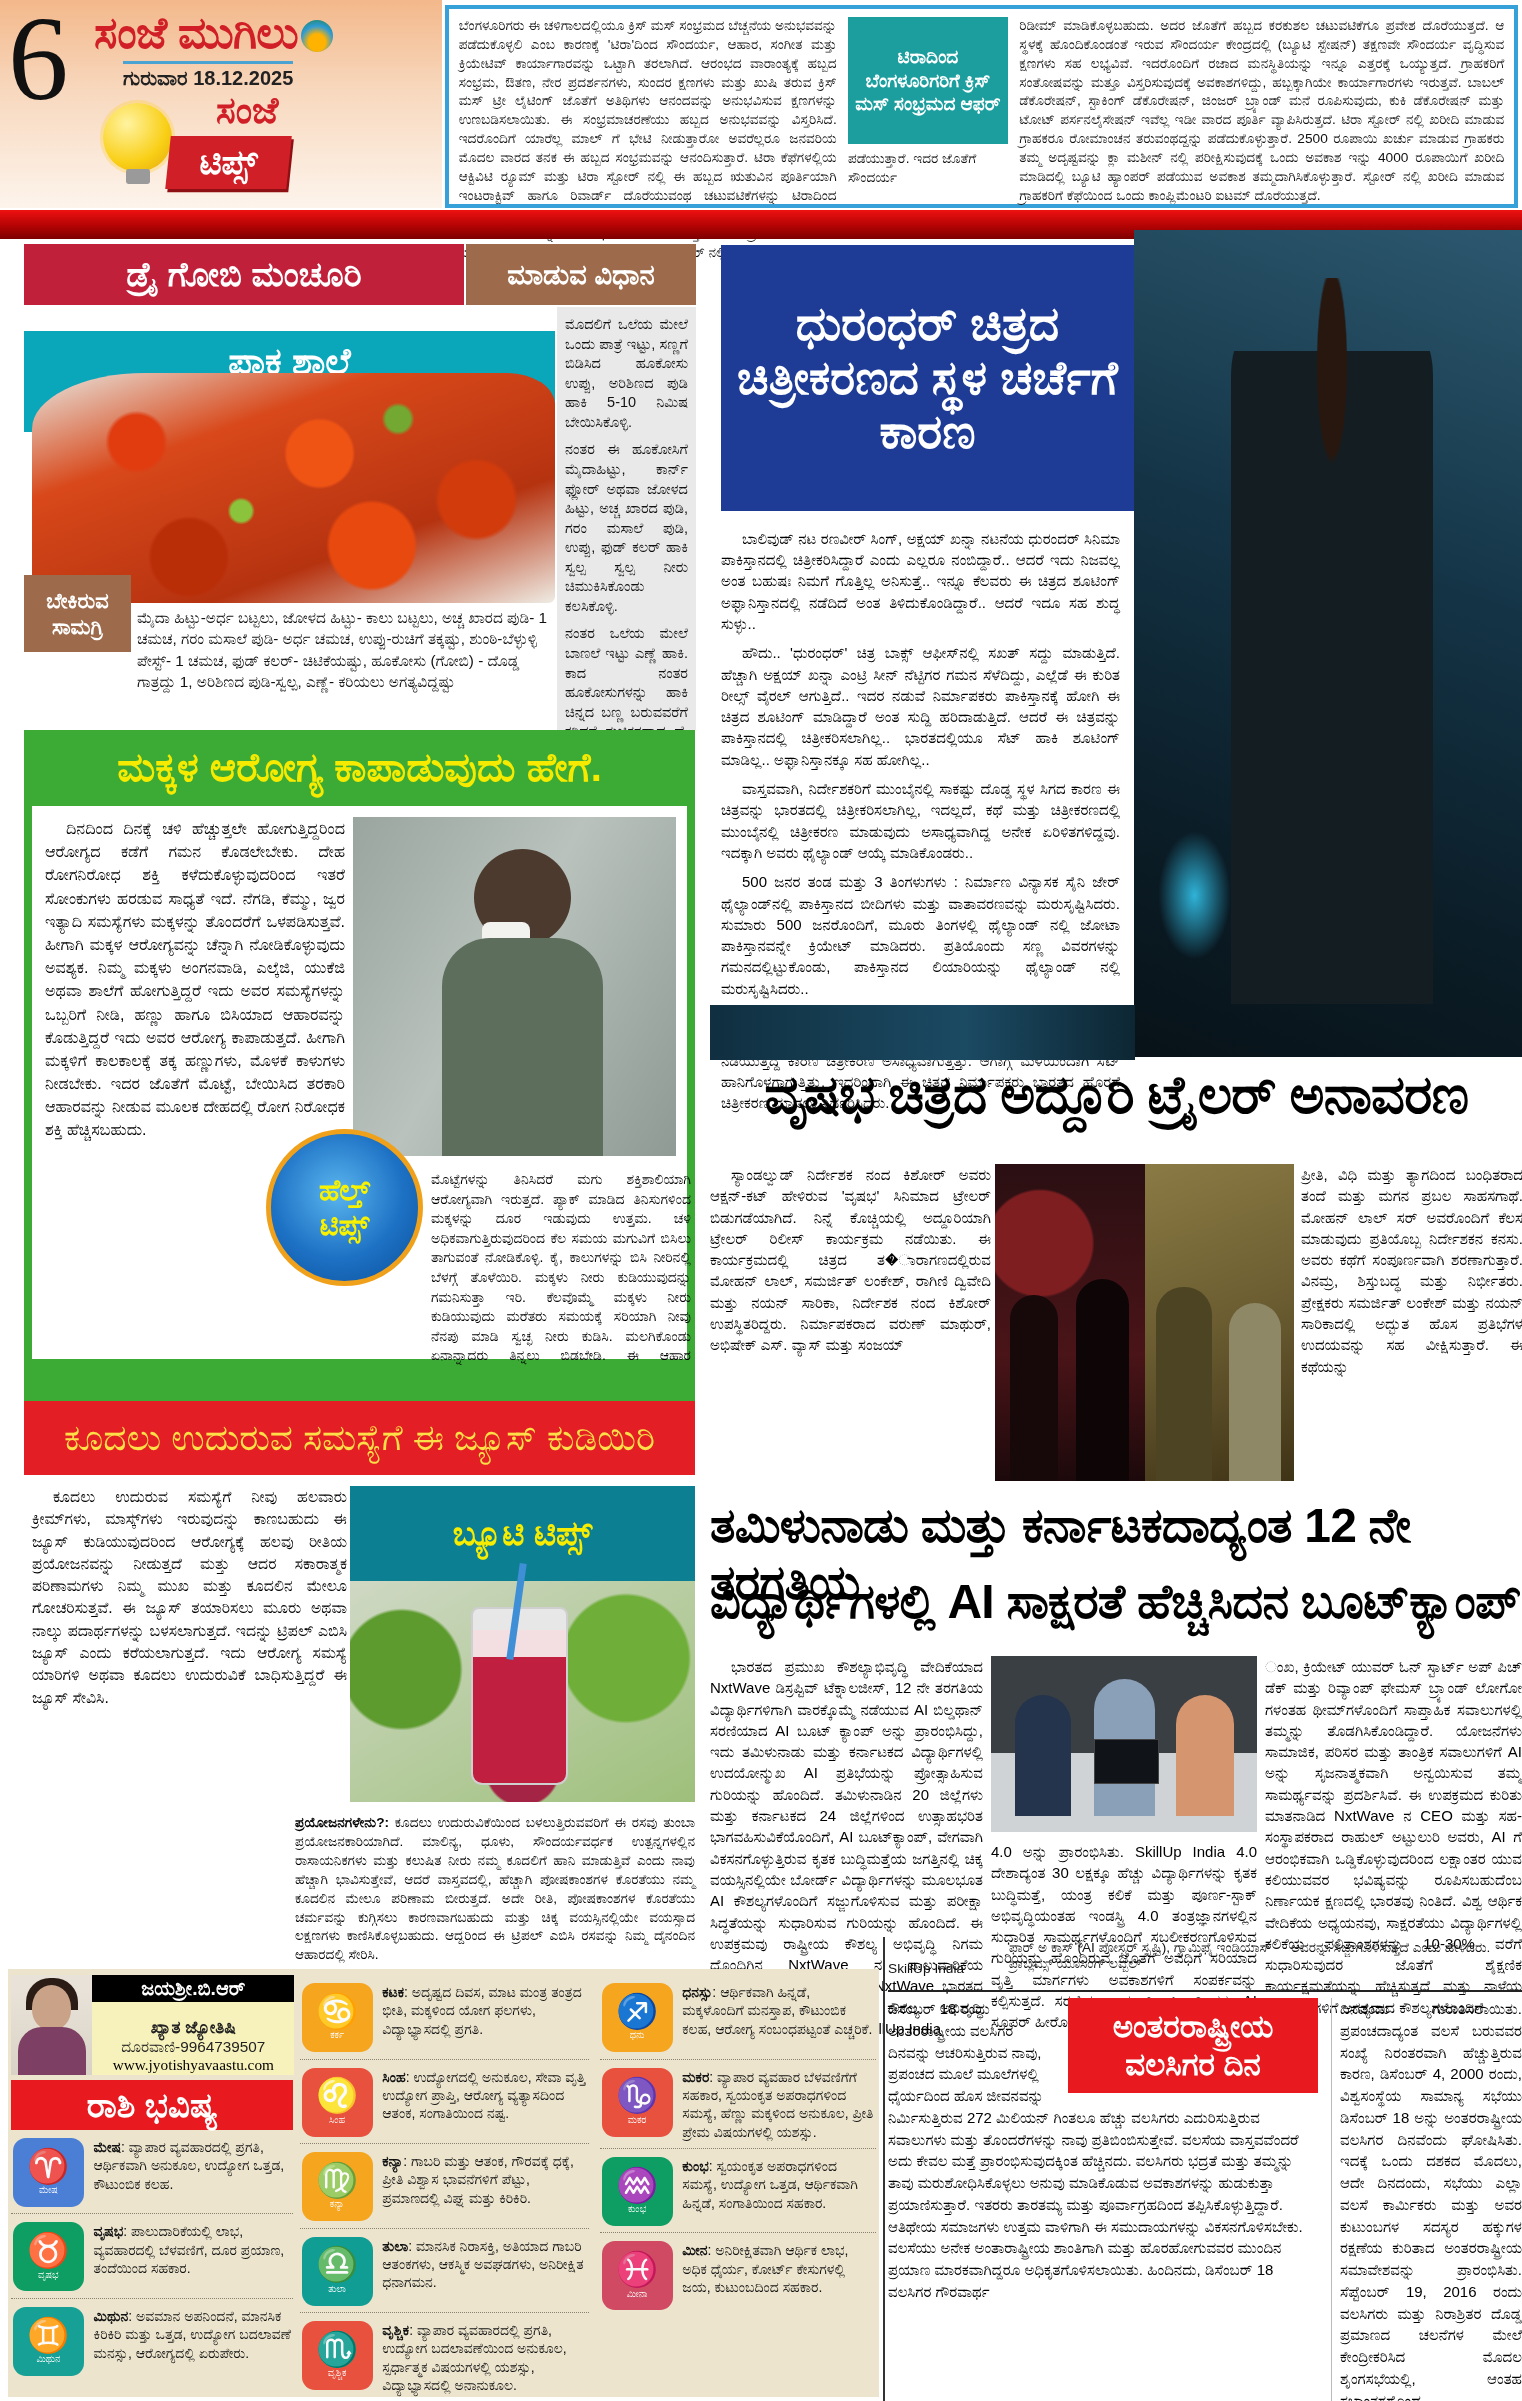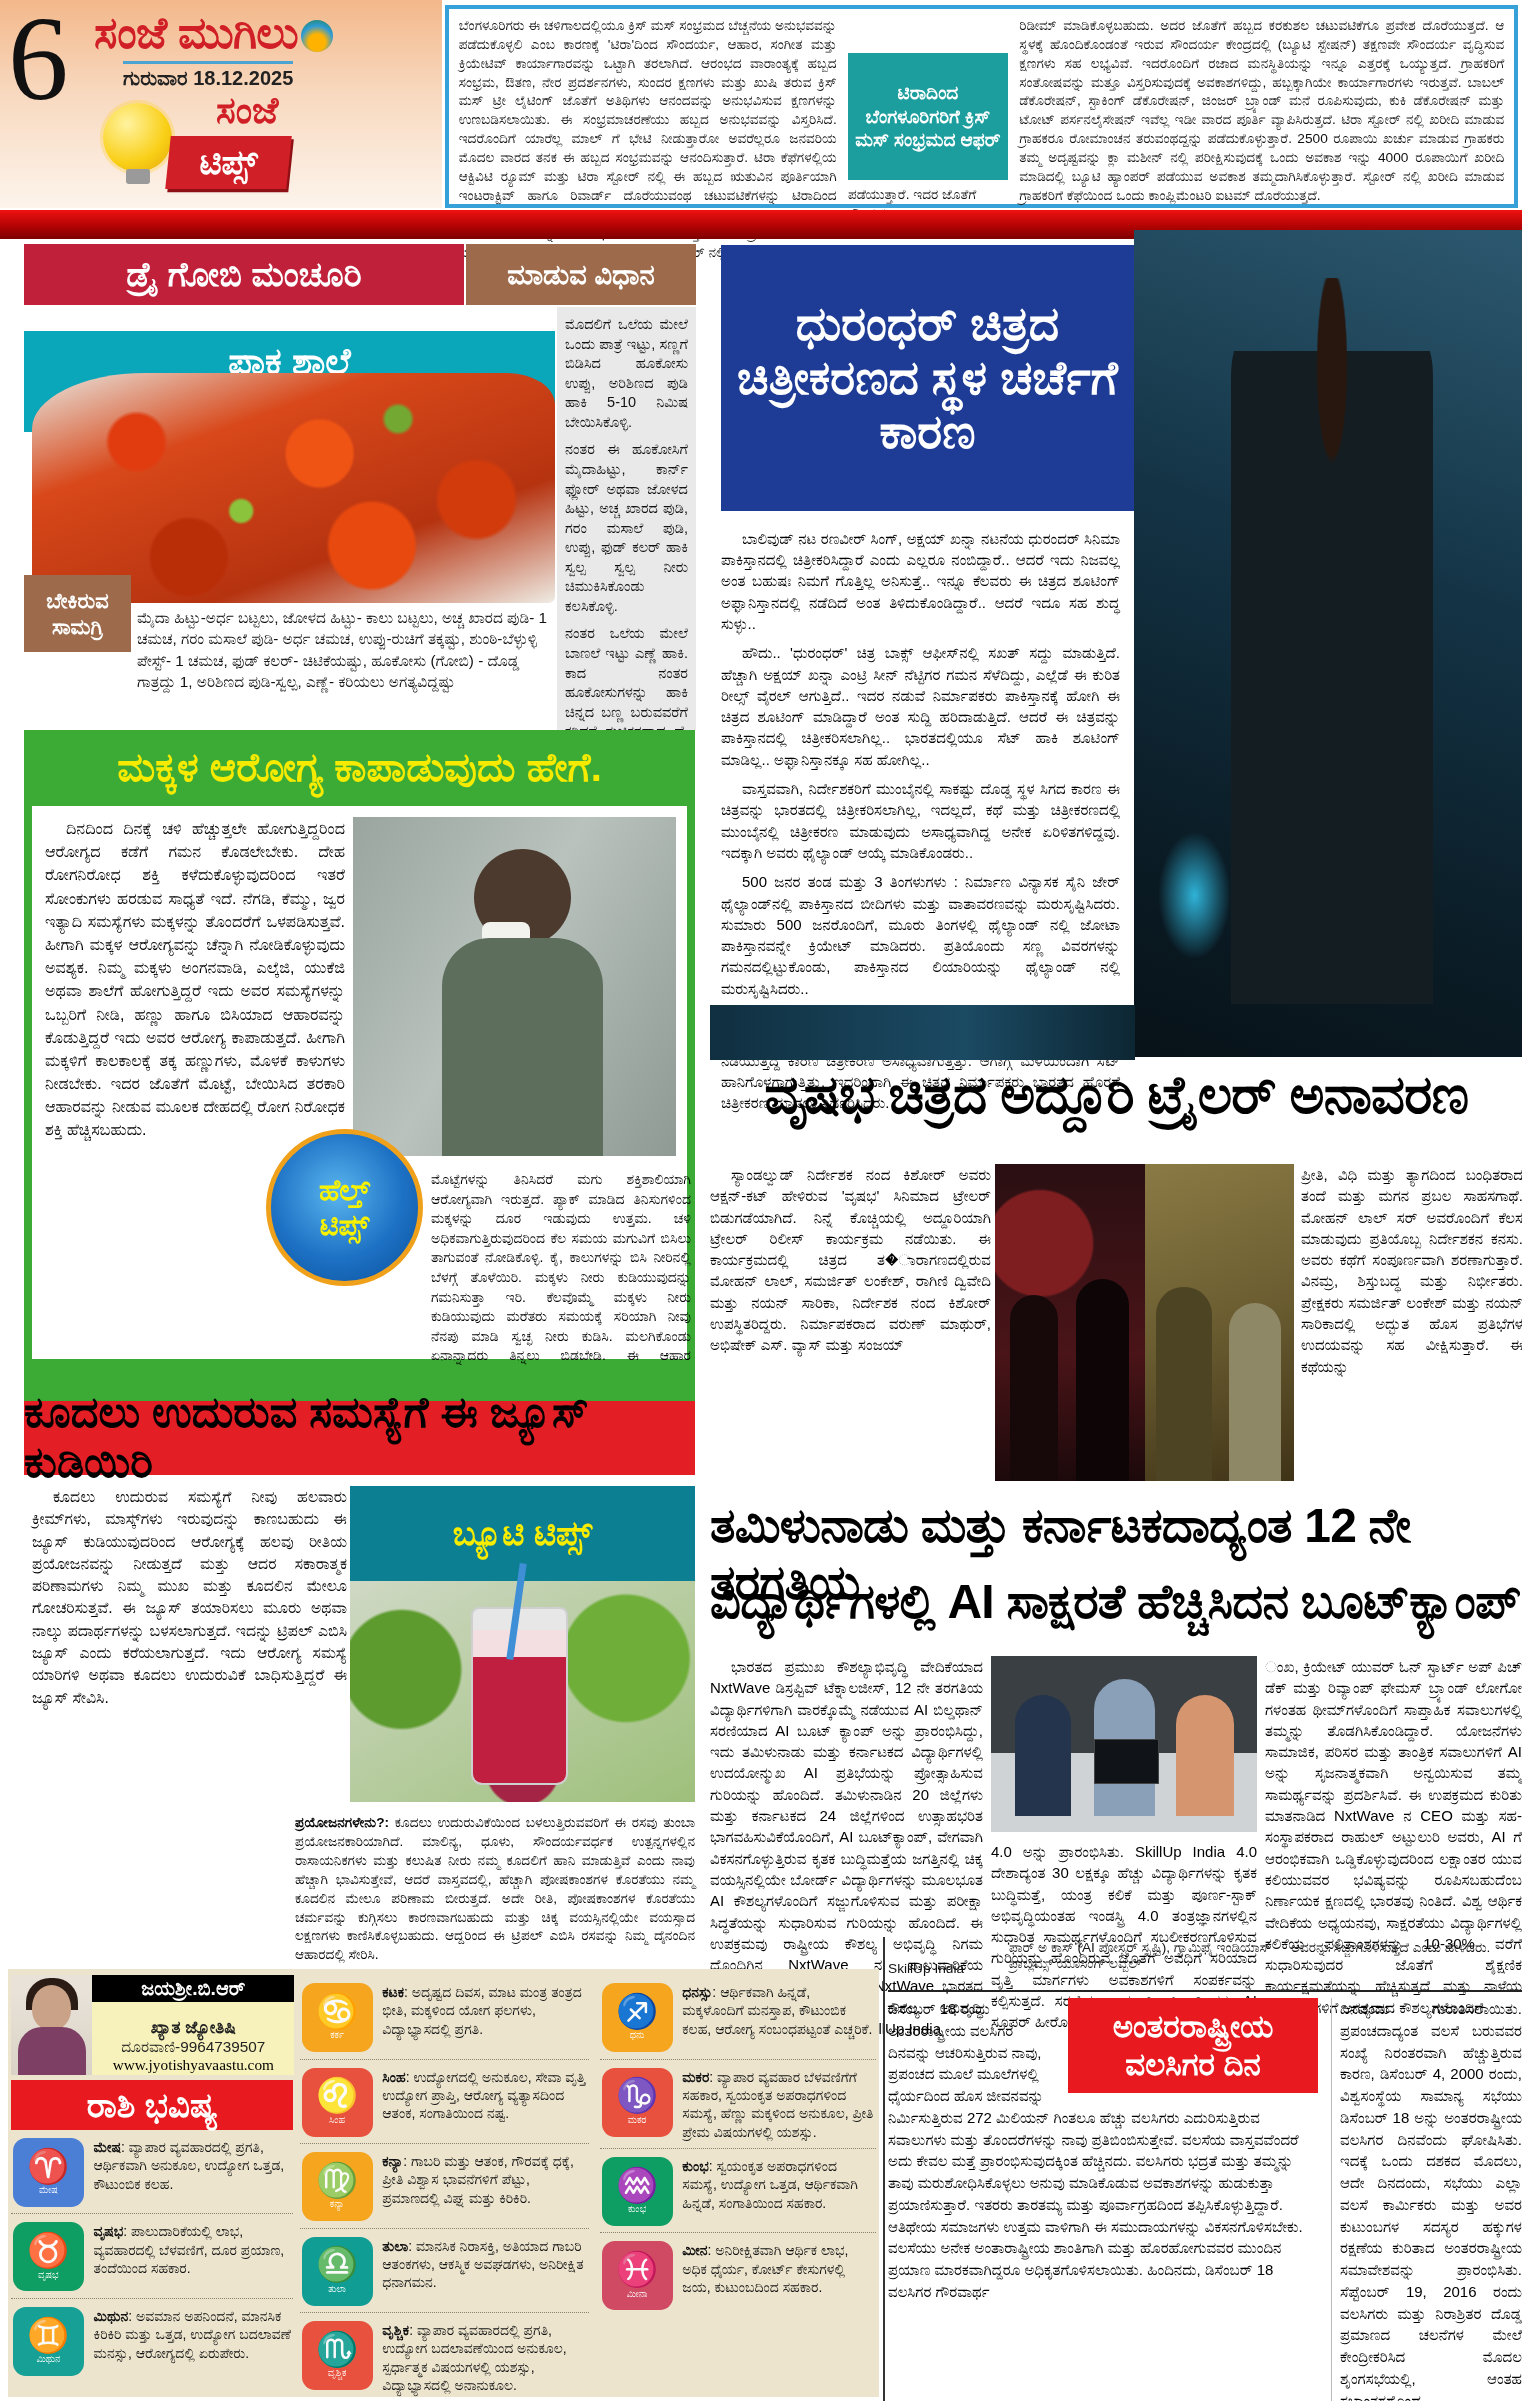--- a/index.html
+++ b/index.html
@@ -49,21 +49,21 @@
   #ch-photo .head{position:absolute;left:121px;top:32px;width:97px;height:97px;border-radius:50%;background:#4c3a2e;}
   #ch-photo .tissue{position:absolute;left:129px;top:105px;width:48px;height:40px;border-radius:8px;background:#f2f2ee;}
   #ch-photo .body{position:absolute;left:89px;top:121px;width:161px;height:218px;border-radius:48px 48px 0 0;background:#5d6e5c;}
   #ch-badge{left:234px;top:399px;width:157px;height:157px;border-radius:50%;background:radial-gradient(circle at 45% 40%,#59b5ee,#1d71c4 55%,#0b4f9a);border:5.6px solid #f0a11c;display:flex;align-items:center;justify-content:center;text-align:center;}
   #ch-badge span{color:#f8f200;font-size:29px;font-weight:bold;line-height:1.2;}
   #ch-tips{left:399px;top:440px;width:260px;height:186px;font-size:14px;line-height:1.4;}
   
   #ju{left:24px;top:1365px;width:671px;height:579px;}
   #ju-green{left:0;top:0;width:671px;height:36px;background:#3bab36;}
   #ju-red{left:0;top:36px;width:671px;height:74px;background:#e31e24;display:flex;align-items:center;justify-content:center;}
-  #ju-red span{color:#000000;font-size:43px;font-weight:bold;}
+  #ju-red span{color:#fde047;font-size:36px;font-weight:normal;}
   #ju-left{left:8px;top:121px;width:315px;height:452px;font-size:15.7px;line-height:1.42;}
   #ju-card{left:326px;top:121px;width:345px;height:316px;background:linear-gradient(180deg,#0d7f93 0 95px,#e9eee6 95px);}
   #ju-card .bt{position:absolute;left:0;top:0;width:100%;height:95px;display:flex;align-items:center;justify-content:center;color:#f8ec00;font-size:34px;font-weight:bold;}
   #ju-card .leaves{position:absolute;left:0;top:95px;width:100%;height:221px;background:
      radial-gradient(circle at 15% 40%,#5d9b2f 0 18%,transparent 19%),
      radial-gradient(circle at 80% 35%,#6fae39 0 20%,transparent 21%),
      radial-gradient(circle at 50% 85%,#a32445 0 14%,transparent 15%),
      linear-gradient(150deg,#cfd8c4,#9ec07b);}
   #ju-card .jar{position:absolute;left:121px;top:121px;width:97px;height:178px;background:linear-gradient(180deg,#e7e7e7 0 21px,#f3dfe2 21px 48px,#c11f3f 48px);border-radius:8px 8px 11.3px 11.3px;border:2.4px solid #cfcfcf;}
   #ju-card .straw{position:absolute;left:163px;top:77px;width:6.5px;height:97px;background:#3e8fd6;transform:rotate(8deg);}
@@ -144,21 +144,21 @@
     <div class="abs" id="hdate">ಗುರುವಾರ 18.12.2025</div>
     <div class="abs" id="sanje-red">ಸಂಜೆ</div>
     <div class="abs bulb"></div>
     <div class="abs" id="ribbon">
         <span>ಟಿಪ್ಸ್</span>
       </div>
   </div>
 
   <div class="abs" id="topbox">
     <div class="tcol just" style="width:378px;">ಬೆಂಗಳೂರಿಗರು ಈ ಚಳಿಗಾಲದಲ್ಲಿಯೂ ಕ್ರಿಸ್ ಮಸ್ ಸಂಭ್ರಮದ ಬೆಚ್ಚನೆಯ ಅನುಭವವನ್ನು ಪಡೆದುಕೊಳ್ಳಲಿ ಎಂಬ ಕಾರಣಕ್ಕೆ 'ಟಿರಾ'ದಿಂದ ಸೌಂದರ್ಯ, ಆಹಾರ, ಸಂಗೀತ ಮತ್ತು ಕ್ರಿಯೇಟಿವ್ ಕಾರ್ಯಾಗಾರವನ್ನು ಒಟ್ಟಾಗಿ ತರಲಾಗಿದೆ. ಆರಂಭದ ವಾರಾಂತ್ಯಕ್ಕೆ ಹಬ್ಬದ ಸಂಭ್ರಮ, ಔತಣ, ನೇರ ಪ್ರದರ್ಶನಗಳು, ಸುಂದರ ಕ್ಷಣಗಳು ಮತ್ತು ಖುಷಿ ತರುವ ಕ್ರಿಸ್ ಮಸ್ ಟ್ರೀ ಲೈಟಿಂಗ್ ಜೊತೆಗೆ ಅತಿಥಿಗಳು ಆನಂದವನ್ನು ಅನುಭವಿಸುವ ಕ್ಷಣಗಳನ್ನು ಉಣಬಡಿಸಲಾಯಿತು. ಈ ಸಂಭ್ರಮಾಚರಣೆಯು ಹಬ್ಬದ ಅನುಭವವನ್ನು ವಿಸ್ತರಿಸಿದೆ. ಇದರೊಂದಿಗೆ ಯಾರೆಲ್ಲ ಮಾಲ್ ಗೆ ಭೇಟಿ ನೀಡುತ್ತಾರೋ ಅವರೆಲ್ಲರೂ ಜನವರಿಯ ಮೊದಲ ವಾರದ ತನಕ ಈ ಹಬ್ಬದ ಸಂಭ್ರಮವನ್ನು ಆನಂದಿಸುತ್ತಾರೆ. ಟಿರಾ ಕೆಫೆಗಳಲ್ಲಿಯ ಆಕ್ಟಿವಿಟಿ ರ‍್ಯೂಮ್ ಮತ್ತು ಟಿರಾ ಸ್ಟೋರ್ ನಲ್ಲಿ ಈ ಹಬ್ಬದ ಋತುವಿನ ಪೂರ್ತಿಯಾಗಿ ಇಂಟರಾಕ್ಟಿವ್ ಹಾಗೂ ರಿವಾರ್ಡ್ ದೊರೆಯುವಂಥ ಚಟುವಟಿಕೆಗಳನ್ನು ಟಿರಾದಿಂದ ಆಯೋಜಿಸಲಾಗಿದೆ. ಕೇವಲ 150 ರೂಪಾಯಿಗೆ ಕ್ರಿಸ್ ಮಸ್ ಥೀಮ್ ಇರುವಂಥ ಆಹಾರ ಹಾಗೂ ಪಾನೀಯವನ್ನು ಟಿರಾ ಕೆಫೆಯಿಂದ ನೀಡಲಾಗುತ್ತದೆ. ಹೀಗೆ ಪ್ರತಿ ಖರೀದಿಗೆ ಆದೇ ಬೆಲೆಯ ವೋಚರ್ ನೀಡಲಾಗುತ್ತದೆ. ಆದನ್ನು ಟಿರಾ ಸ್ಟೋರ್ ನಲ್ಲಿ</div>
-    <div style="width:160px;margin-top:36px;">
+    <div style="width:160px;">
       <div id="tb-teal">ಟಿರಾದಿಂದ ಬೆಂಗಳೂರಿಗರಿಗೆ ಕ್ರಿಸ್ ಮಸ್ ಸಂಭ್ರಮದ ಆಫರ್</div>
       <div class="tcol" style="margin-top:6.5px;">ಪಡೆಯುತ್ತಾರೆ. ಇದರ ಜೊತೆಗೆ ಸೌಂದರ್ಯ</div>
     </div>
     <div class="tcol just" style="flex:1;">ರಿಡೀಮ್ ಮಾಡಿಕೊಳ್ಳಬಹುದು. ಅದರ ಜೊತೆಗೆ ಹಬ್ಬದ ಕರಕುಶಲ ಚಟುವಟಿಕೆಗೂ ಪ್ರವೇಶ ದೊರೆಯುತ್ತದೆ. ಆ ಸ್ಥಳಕ್ಕೆ ಹೊಂದಿಕೊಂಡಂತೆ ಇರುವ ಸೌಂದರ್ಯ ಕೇಂದ್ರದಲ್ಲಿ (ಬ್ಯೂಟಿ ಸ್ಟೇಷನ್) ತಕ್ಷಣವೇ ಸೌಂದರ್ಯ ವೃದ್ಧಿಸುವ ಕ್ಷಣಗಳು ಸಹ ಲಭ್ಯವಿವೆ. ಇದರೊಂದಿಗೆ ರಜಾದ ಮನಸ್ಥಿತಿಯನ್ನು ಇನ್ನೂ ಎತ್ತರಕ್ಕೆ ಒಯ್ಯುತ್ತದೆ. ಗ್ರಾಹಕರಿಗೆ ಸಂತೋಷವನ್ನು ಮತ್ತೂ ವಿಸ್ತರಿಸುವುದಕ್ಕೆ ಅವಕಾಶಗಳಿದ್ದು, ಹಬ್ಬಕ್ಕಾಗಿಯೇ ಕಾರ್ಯಾಗಾರಗಳು ಇರುತ್ತವೆ. ಬಾಬಲ್ ಡೆಕೊರೇಷನ್, ಸ್ಟಾಕಿಂಗ್ ಡೆಕೊರೇಷನ್, ಜಿಂಜರ್ ಬ್ರ್ಯಾಂಡ್ ಮನೆ ರೂಪಿಸುವುದು, ಕುಕಿ ಡೆಕೊರೇಷನ್ ಮತ್ತು ಟೋಟ್ ಪರ್ಸನಲೈಸೇಷನ್ ಇವೆಲ್ಲ ಇಡೀ ವಾರದ ಪೂರ್ತಿ ವ್ಯಾಪಿಸಿರುತ್ತದೆ. ಟಿರಾ ಸ್ಟೋರ್ ನಲ್ಲಿ ಖರೀದಿ ಮಾಡುವ ಗ್ರಾಹಕರೂ ರೋಮಾಂಚನ ತರುವಂಥದ್ದನ್ನು ಪಡೆದುಕೊಳ್ಳುತ್ತಾರೆ. 2500 ರೂಪಾಯಿ ಖರ್ಚು ಮಾಡುವ ಗ್ರಾಹಕರು ತಮ್ಮ ಅದೃಷ್ಟವನ್ನು ಕ್ಲಾ ಮಶೀನ್ ನಲ್ಲಿ ಪರೀಕ್ಷಿಸುವುದಕ್ಕೆ ಒಂದು ಅವಕಾಶ ಇನ್ನು 4000 ರೂಪಾಯಿಗೆ ಖರೀದಿ ಮಾಡಿದಲ್ಲಿ ಬ್ಯೂಟಿ ಹ್ಯಾಂಪರ್ ಪಡೆಯುವ ಅವಕಾಶ ತಮ್ಮದಾಗಿಸಿಕೊಳ್ಳುತ್ತಾರೆ. ಸ್ಟೋರ್ ನಲ್ಲಿ ಖರೀದಿ ಮಾಡುವ ಗ್ರಾಹಕರಿಗೆ ಕೆಫೆಯಿಂದ ಒಂದು ಕಾಂಪ್ಲಿಮೆಂಟರಿ ಐಟಮ್ ದೊರೆಯುತ್ತದೆ.</div>
   </div>
 
   <div class="abs" id="redbar"></div>
 
   <div class="abs" id="r-title">ಡ್ರೈ ಗೋಬಿ ಮಂಚೂರಿ</div>
   <div class="abs" id="r-mth-title">ಮಾಡುವ ವಿಧಾನ</div>

